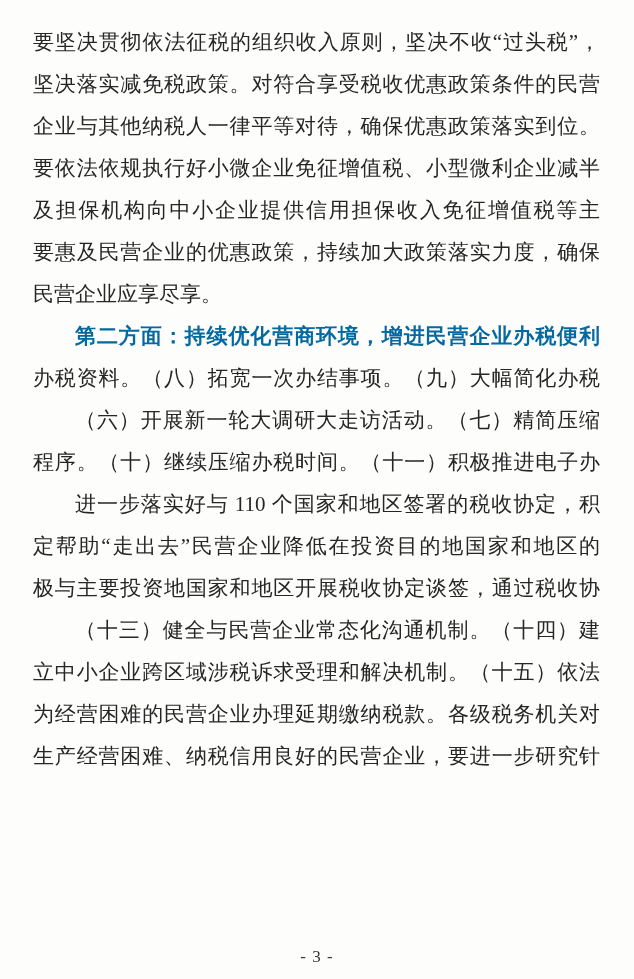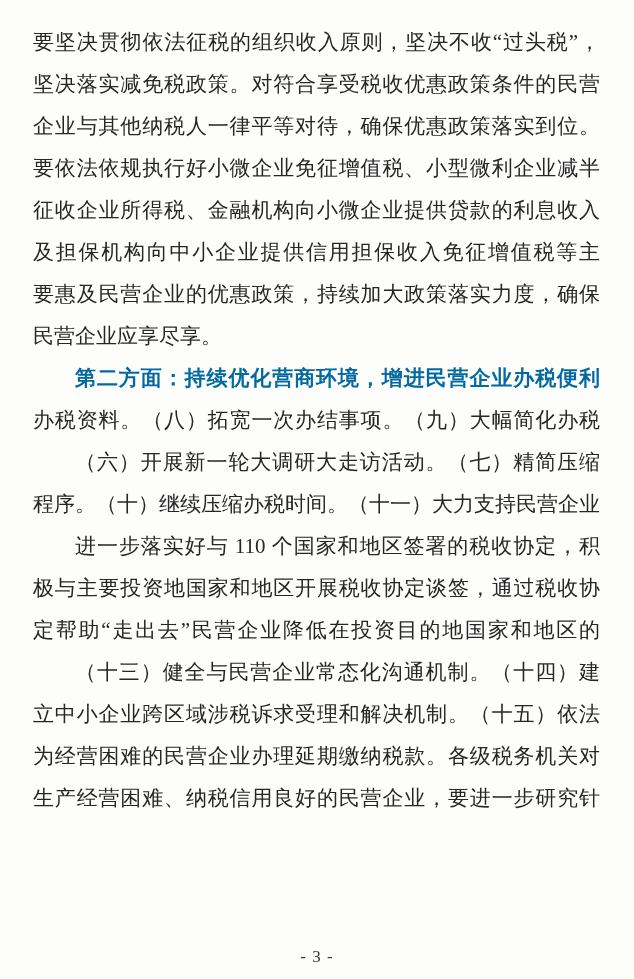--- a/index.html
+++ b/index.html
@@ -63,30 +63,29 @@
 </style>
 </head>
 <body>
 
 <div class="page">
   <div class="content">
     <div class="line">要坚决贯彻依法征税的组织收入原则，坚决不收“过头税”，</div>
     <div class="line">坚决落实减免税政策。对符合享受税收优惠政策条件的民营</div>
     <div class="line">企业与其他纳税人一律平等对待，确保优惠政策落实到位。</div>
     <div class="line">要依法依规执行好小微企业免征增值税、小型微利企业减半</div>
-    <div class="line">征收企业所得税、金融机构向小微企业提供贷款的利息收入</div>
     <div class="line">及担保机构向中小企业提供信用担保收入免征增值税等主</div>
     <div class="line">要惠及民营企业的优惠政策，持续加大政策落实力度，确保</div>
     <div class="line para-end">民营企业应享尽享。</div>
     <div class="line heading indent">第二方面：持续优化营商环境，增进民营企业办税便利</div>
     <div class="line">办税资料。（八）拓宽一次办结事项。（九）大幅简化办税</div>
     <div class="line indent">（六）开展新一轮大调研大走访活动。（七）精简压缩</div>
-    <div class="line">程序。（十）继续压缩办税时间。（十一）大力支持民营企业</div>
+    <div class="line">程序。（十）继续压缩办税时间。（十一）积极推进电子办</div>
     <div class="line indent">进一步落实好与 110 个国家和地区签署的税收协定，积</div>
+    <div class="line">定帮助“走出去”民营企业降低在投资目的地国家和地区的</div>
     <div class="line">极与主要投资地国家和地区开展税收协定谈签，通过税收协</div>
-    <div class="line">定帮助“走出去”民营企业降低在投资目的地国家和地区的</div>
     <div class="line indent">（十三）健全与民营企业常态化沟通机制。（十四）建</div>
     <div class="line">立中小企业跨区域涉税诉求受理和解决机制。（十五）依法</div>
     <div class="line">为经营困难的民营企业办理延期缴纳税款。各级税务机关对</div>
     <div class="line">生产经营困难、纳税信用良好的民营企业，要进一步研究针</div>
   </div>
   <div class="footer">- 3 -</div>
 </div>
 
 </body></html>

